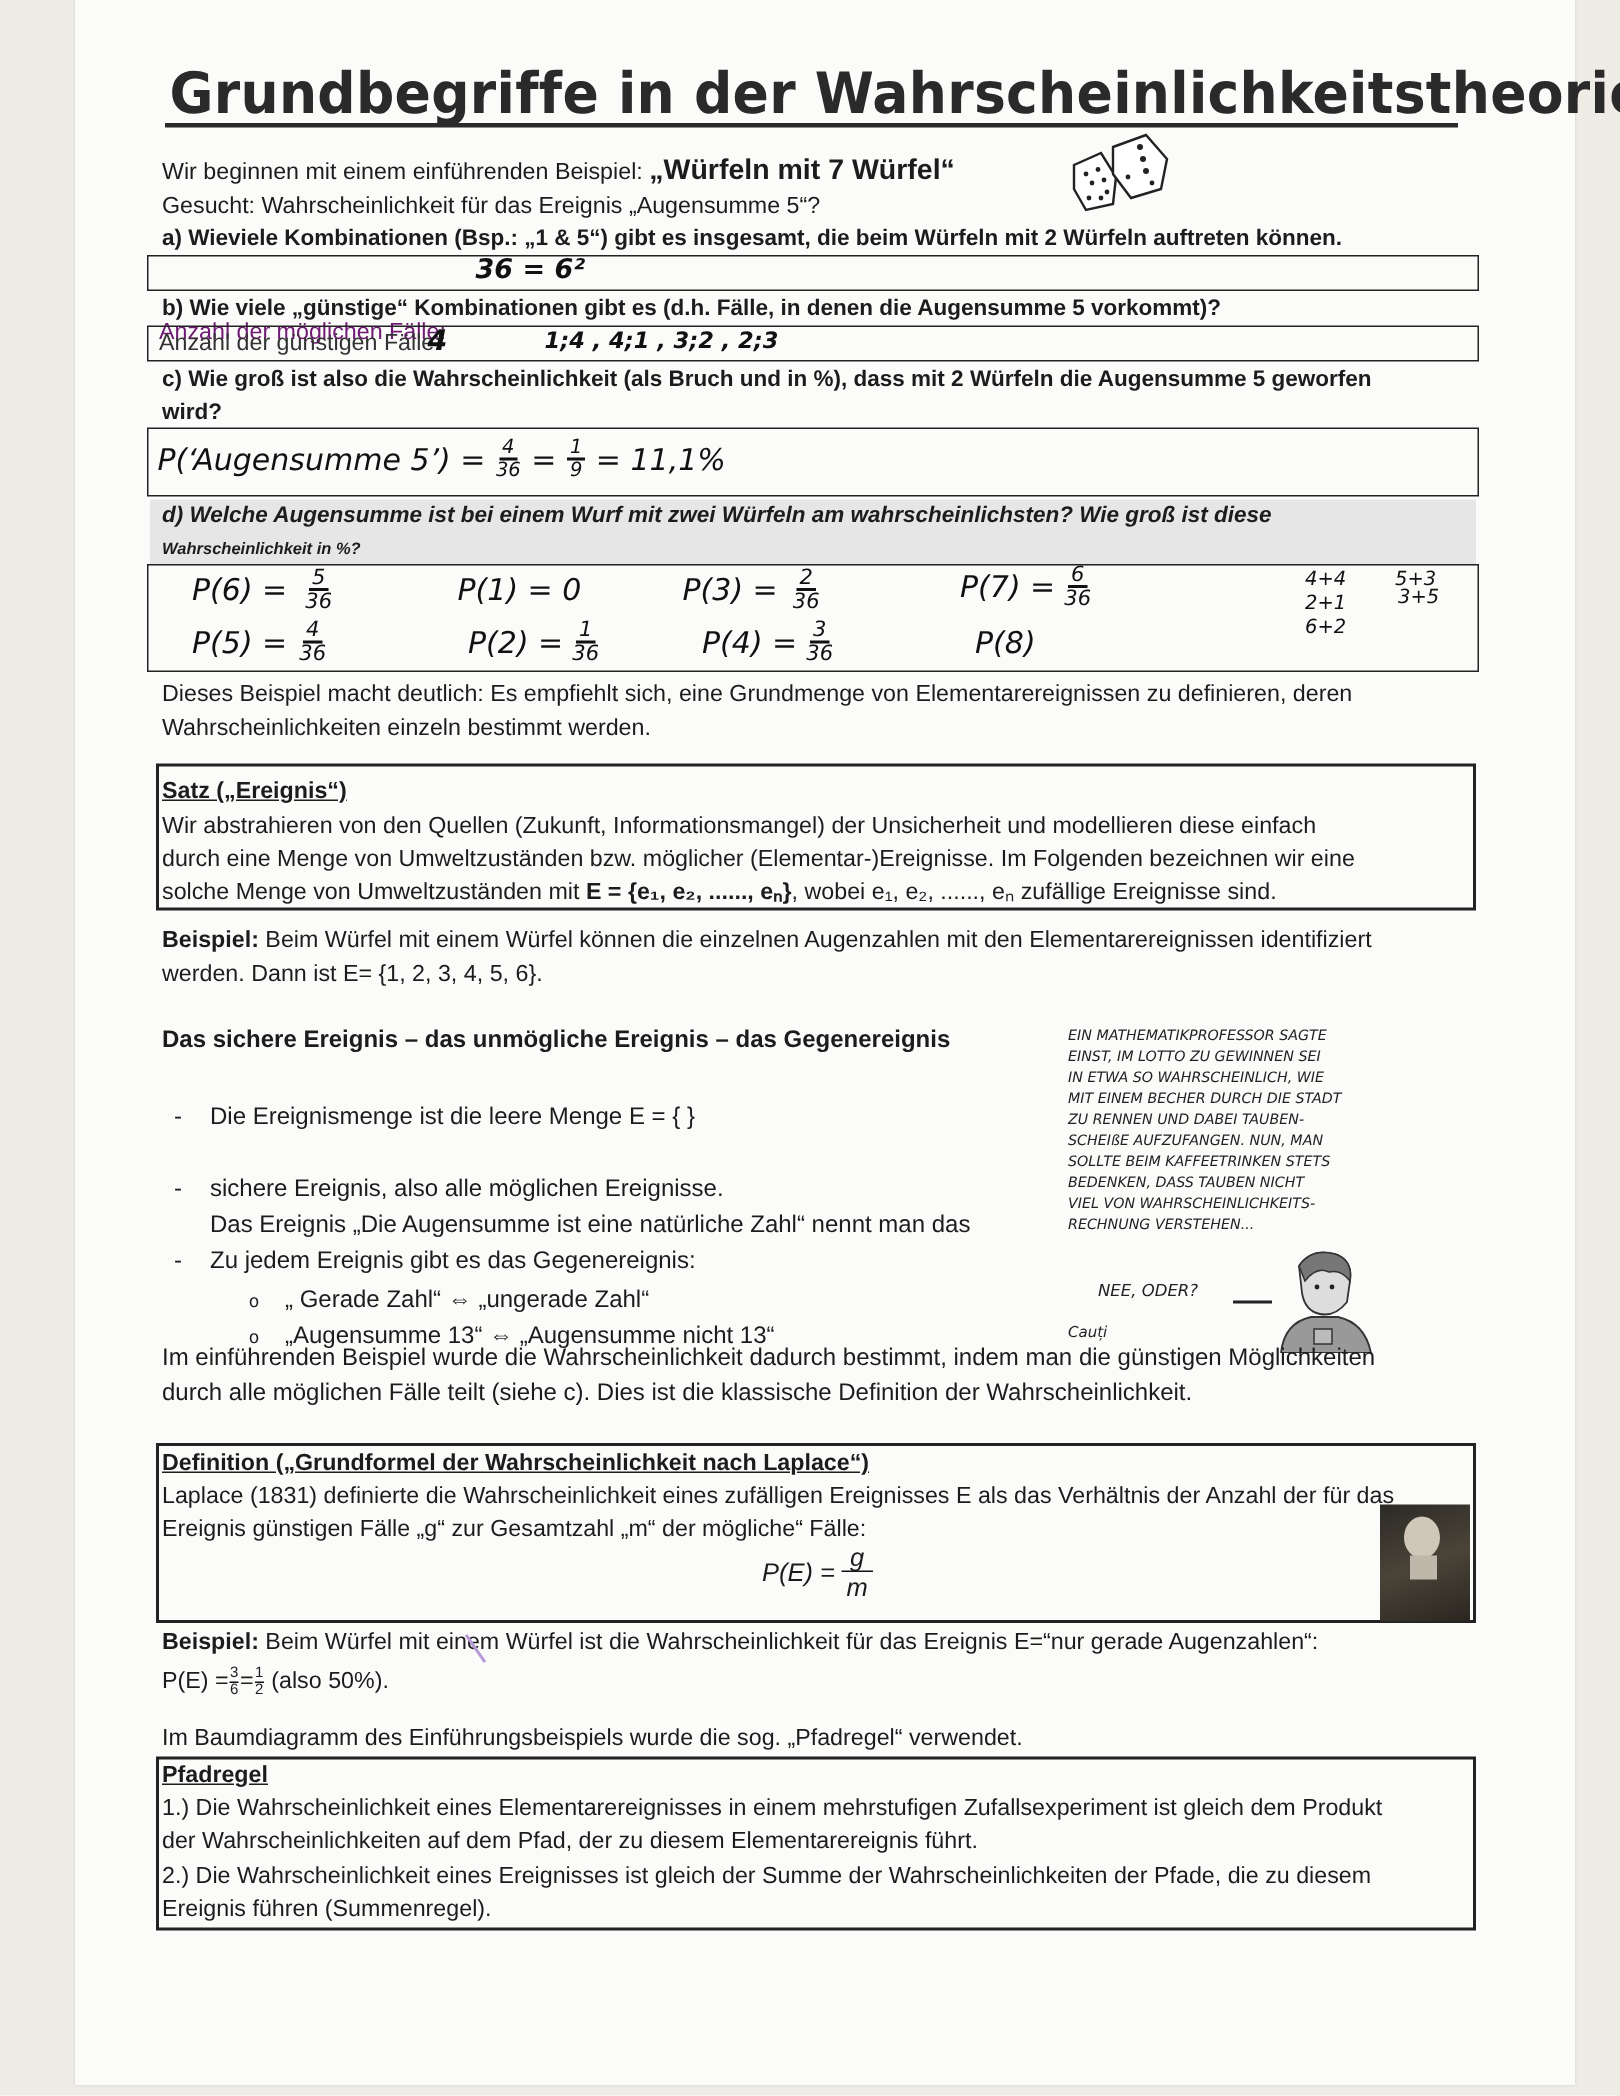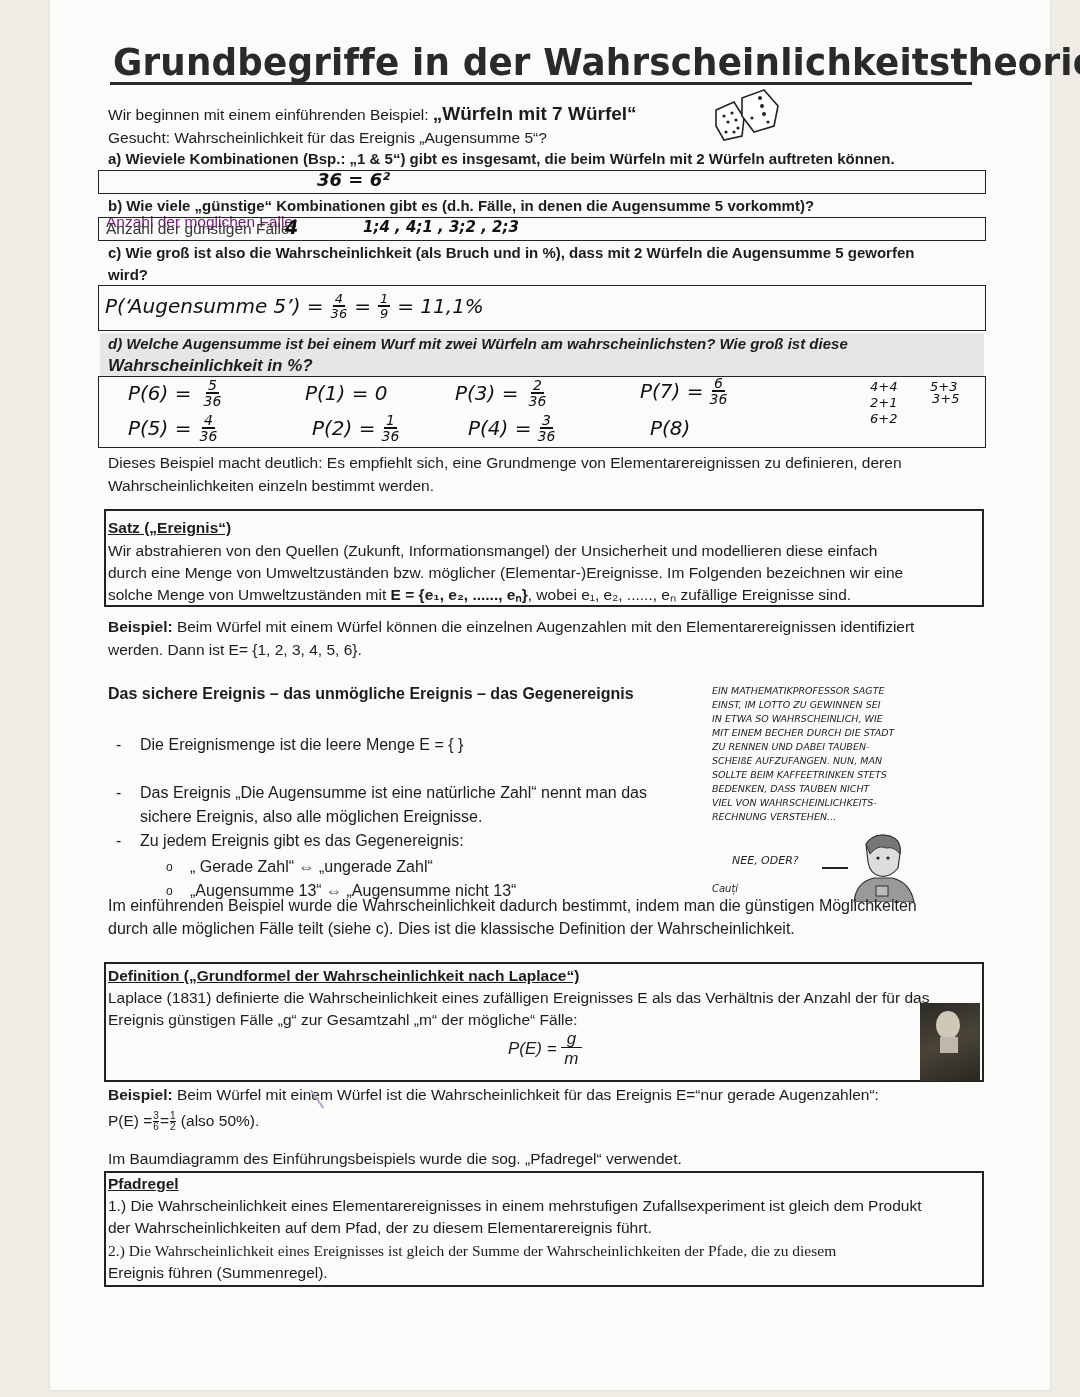--- a/index.html
+++ b/index.html
@@ -83,21 +83,21 @@
     <span class="frac" style="font-size:13px;">
         <span class="n">1</span>
         <span>9</span>
       </span>
     <span>= 11,1%</span>
   </div>
 </div>
 
 <div class="abs shade" style="left:100px; top:333px; width:884px; height:44px;"></div>
 <div class="abs txt b i" style="left:108px; top:333px; font-size:15px;">d) Welche Augensumme ist bei einem Wurf mit zwei Würfeln am wahrscheinlichsten? Wie groß ist diese</div>
-<div class="abs txt b i" style="left:108px; top:355px; font-size:17px;">Wahrscheinlichkeit in %?</div>
+<div class="abs txt b i" style="left:108px; top:355px; font-size:11px;">Wahrscheinlichkeit in %?</div>
 <div class="box" style="left:98px; top:376px; width:888px; height:72px; border-width:1.5px;"></div>
 
 <div class="abs hw" style="left:128px; top:378px; font-size:20px; display:flex; align-items:center; white-space:nowrap;">
   <span>P(6) =</span>
   <span class="frac" style="font-size:14px; margin-left:12px;">
       <span class="n">5</span>
       <span>36</span>
     </span>
 </div>
 <div class="abs hw" style="left:305px; top:381px; font-size:20px; white-space:nowrap;">P(1) = 0</div>
@@ -164,22 +164,22 @@
 <div class="abs txt" style="left:108px; top:639px;">werden. Dann ist  E= {1, 2, 3, 4, 5, 6}.</div>
 
 <div class="abs txt b" style="left:108px; top:683px; font-size:16px;">Das sichere Ereignis – das unmögliche Ereignis – das Gegenereignis</div>
 
 <div class="abs txt" style="left:116px; top:733px; font-size:16px; line-height:24px;">
   <span class="bullet-dash">-</span>
   <div style="margin-left:24px;">Die Ereignismenge ist die leere Menge E = { }</div>
 </div>
 <div class="abs txt" style="left:116px; top:781px; font-size:16px; line-height:24px;">
   <span class="bullet-dash">-</span>
+  <div style="margin-left:24px;">sichere Ereignis, also alle möglichen Ereignisse.</div>
   <div style="margin-left:24px;">Das Ereignis „Die Augensumme ist eine natürliche Zahl“ nennt man das</div>
-  <div style="margin-left:24px;">sichere Ereignis, also alle möglichen Ereignisse.</div>
 </div>
 <div class="abs txt" style="left:116px; top:829px; font-size:16px; line-height:24px;">
   <span class="bullet-dash">-</span>
   <div style="margin-left:24px;">Zu jedem Ereignis gibt es das Gegenereignis:</div>
 </div>
 <div class="abs txt" style="left:166px; top:855px; font-size:16px; line-height:24px;">
   <span style="position:absolute; left:0; font-size:12px;">o</span>
   <span style="margin-left:24px;">„ Gerade Zahl“ ⇔ „ungerade Zahl“</span>
 </div>
 <div class="abs txt" style="left:166px; top:879px; font-size:16px; line-height:24px;">
@@ -249,14 +249,14 @@
     </span>
   <span style="white-space:pre;"> (also 50%).</span>
 </div>
 
 <div class="abs txt" style="left:108px; top:1148px;">Im Baumdiagramm des Einführungsbeispiels wurde die sog. „Pfadregel“ verwendet.</div>
 
 <div class="box" style="left:104px; top:1171px; width:880px; height:116px;"></div>
 <div class="abs txt b u" style="left:108px; top:1173px;">Pfadregel</div>
 <div class="abs txt" style="left:108px; top:1195px;">1.) Die Wahrscheinlichkeit eines Elementarereignisses in einem mehrstufigen Zufallsexperiment ist gleich dem Produkt</div>
 <div class="abs txt" style="left:108px; top:1217px;">der Wahrscheinlichkeiten auf dem Pfad, der zu diesem Elementarereignis führt.</div>
-<div class="abs txt" style="left:108px; top:1240px;font-family:Liberation Serif, serif;">2.) Die Wahrscheinlichkeit eines Ereignisses ist gleich der Summe der Wahrscheinlichkeiten der Pfade, die zu diesem</div>
+<div class="abs txt" style="left:108px; top:1240px;">2.) Die Wahrscheinlichkeit eines Ereignisses ist gleich der Summe der Wahrscheinlichkeiten der Pfade, die zu diesem</div>
 <div class="abs txt" style="left:108px; top:1262px;">Ereignis führen (Summenregel).</div>
 
 </body></html>

